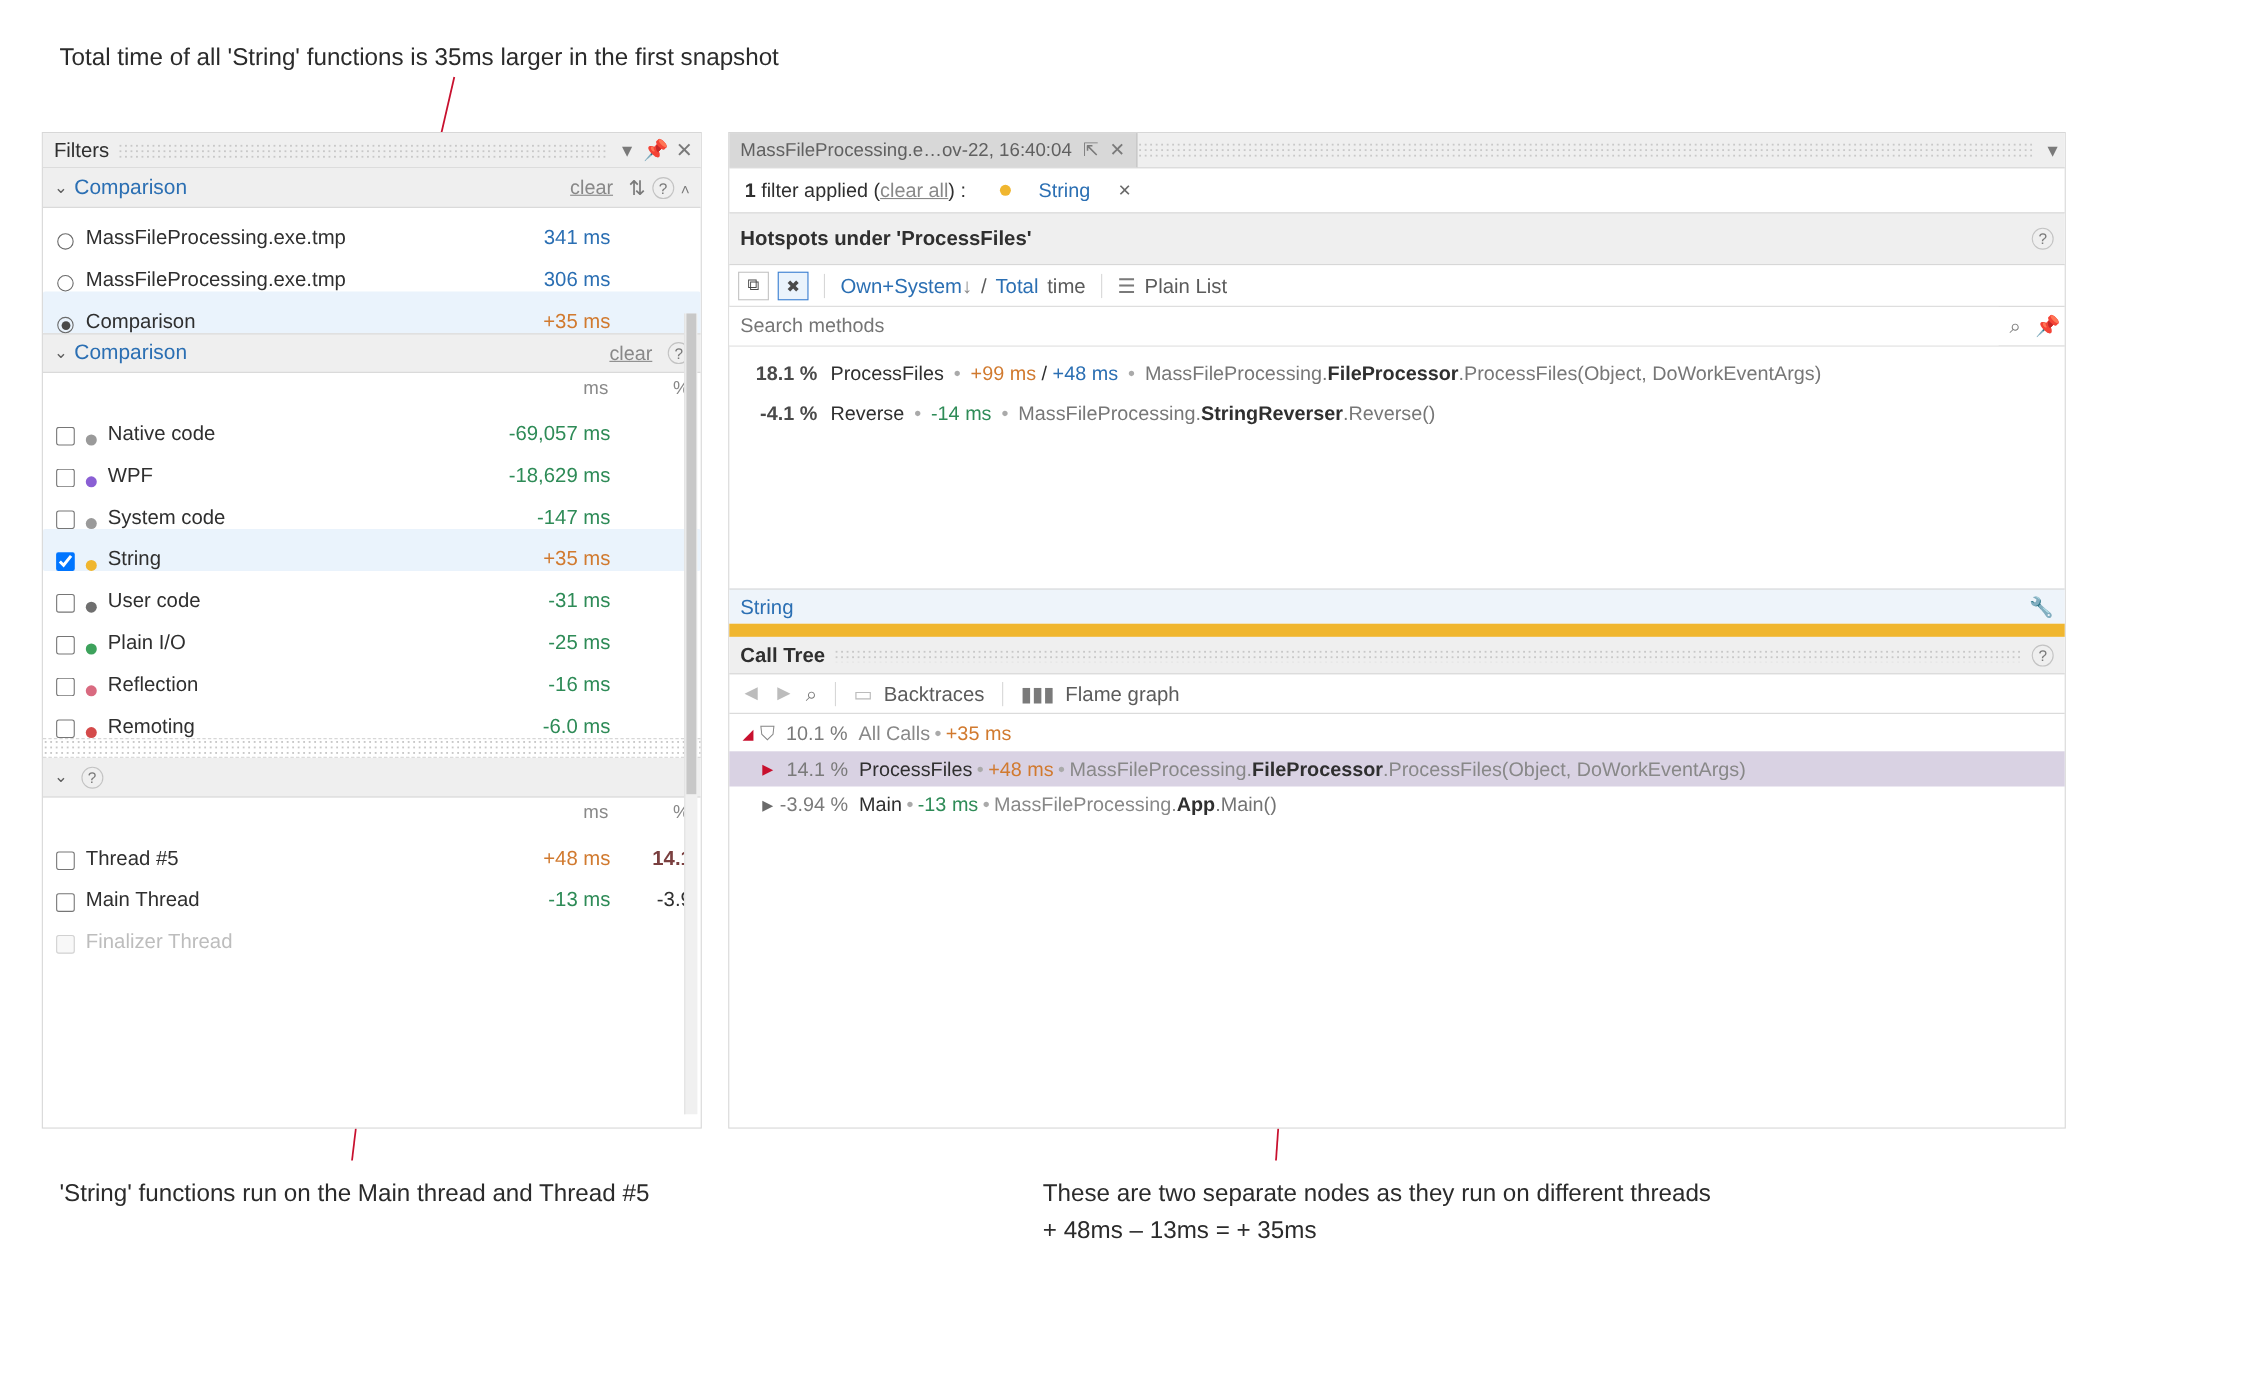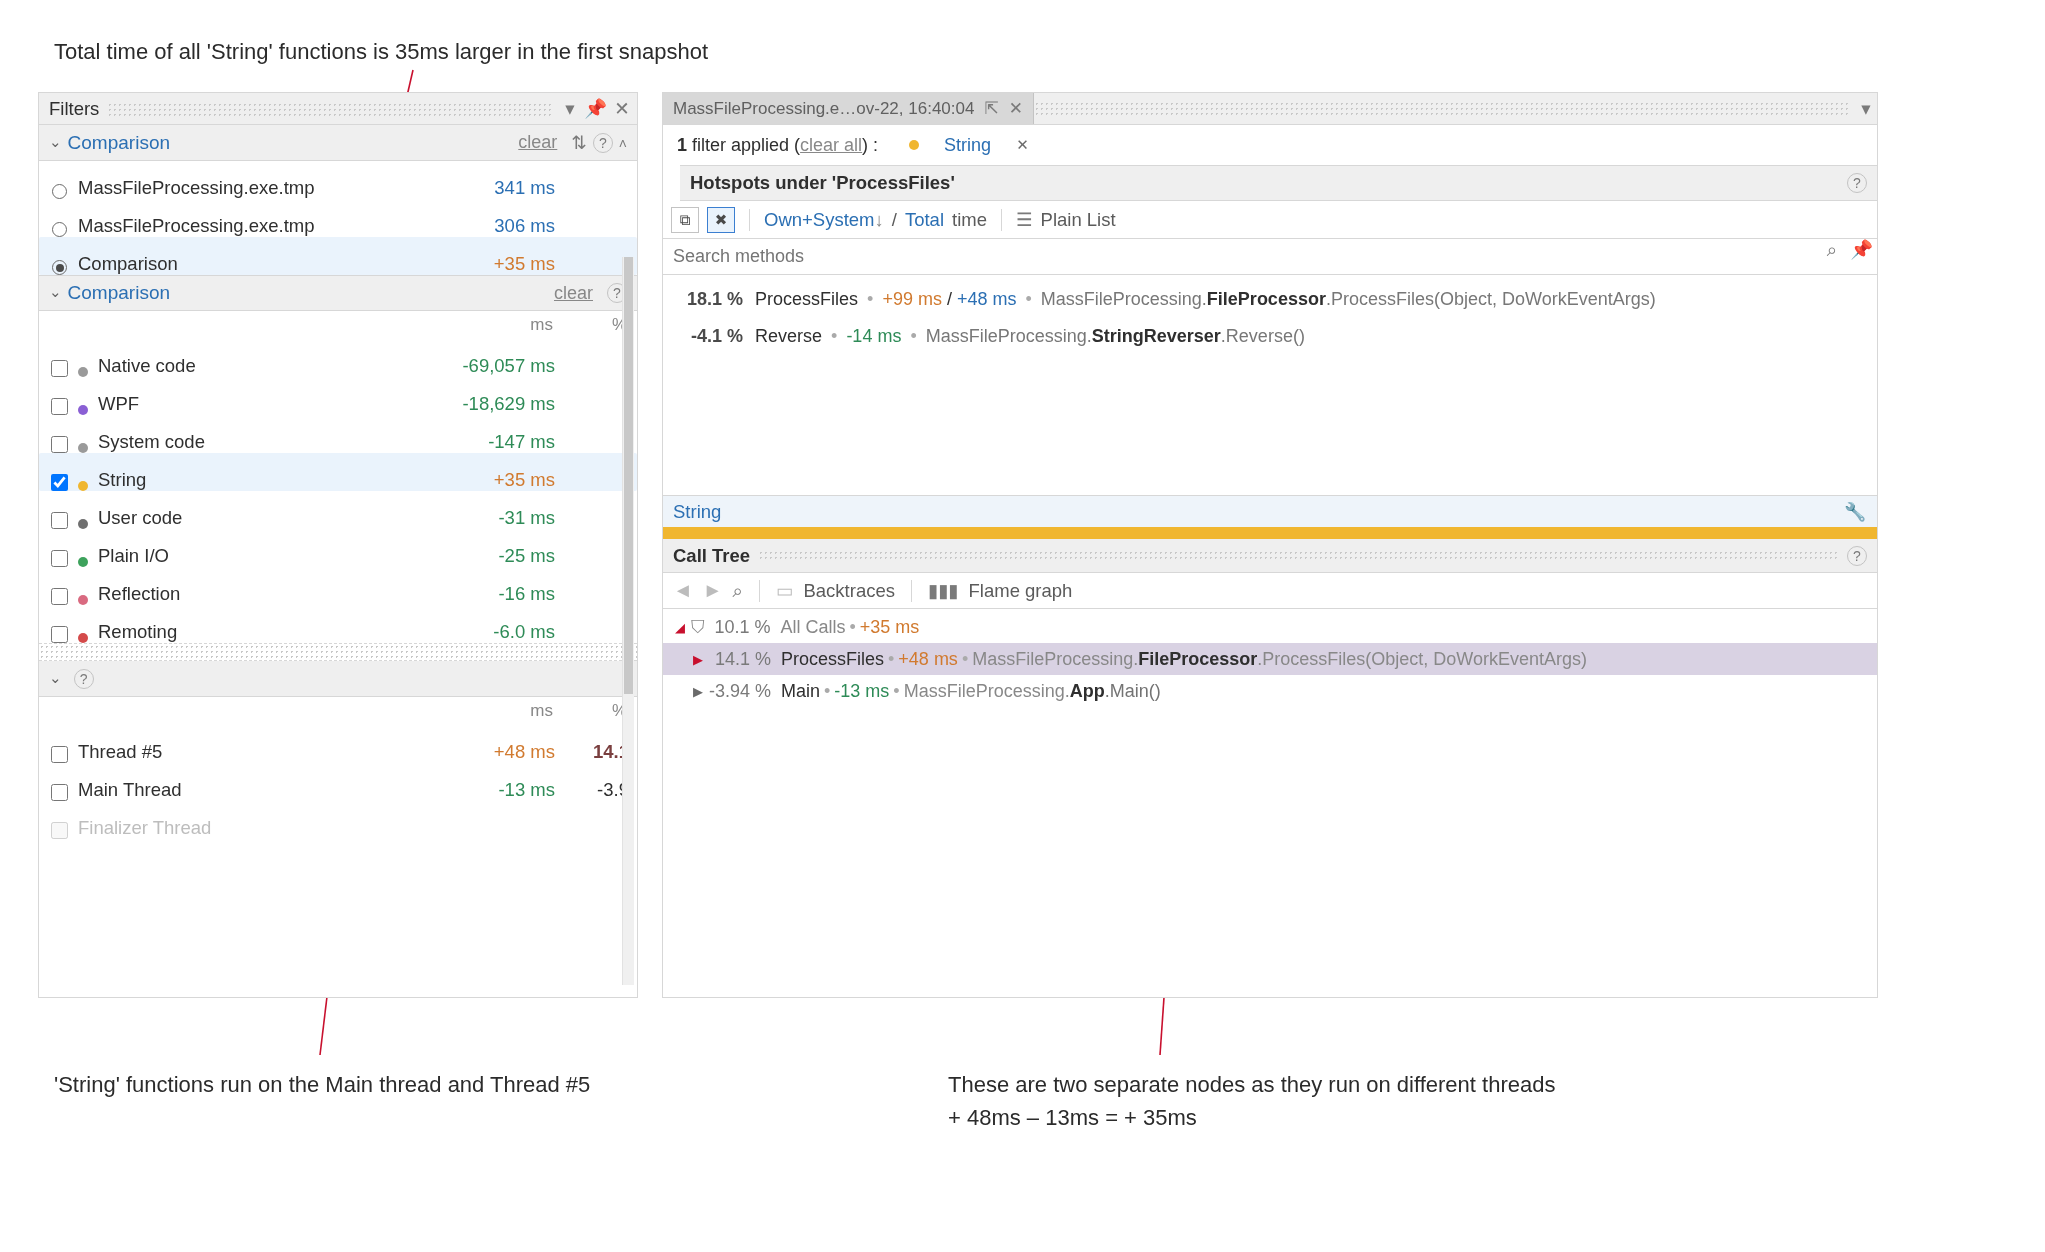--- a/index.html
+++ b/index.html
@@ -30,21 +30,21 @@
   }
   body { width: 2045px; height: 1252px; }
 
   .annotation { position: absolute; color: #2b2b2b; font-size: 22px; line-height: 1.5; }
   #ann-top { left: 54px; top: 35px; }
   #ann-bl  { left: 54px; top: 1068px; }
   #ann-br  { left: 948px; top: 1068px; }
 
   .frame {
     position: absolute;
-    left: 38px; top: 92px;
+    left: 38px; top: 120px;
     width: 1840px; height: 906px;
     display: flex;
     gap: 24px;
   }
 
   .left-panel { width: 600px; display: flex; flex-direction: column; border: 1px solid #d7d7d7; background: #fff; }
   .right-panel { flex: 1; display: flex; flex-direction: column; border: 1px solid #d7d7d7; background: #fff; }
 
   .panel-titlebar { height: 32px; background: var(--section-header-bg); border-bottom: 1px solid #d7d7d7; display: flex; align-items: center; padding: 0 6px 0 10px; }
   .dots-fill { flex: 1; height: 14px; background-image: var(--dots); background-size: 5px 5px; margin: 0 8px; }
@@ -87,32 +87,32 @@
   .tab .ico { color: var(--icon-gray); }
   .tabbar-rest { flex: 1; background-image: var(--dots); background-size: 5px 5px; margin: 8px 6px 8px 0; }
   .tabbar-end { width: 22px; display: flex; align-items: center; justify-content: center; color: var(--icon-gray); }
 
   .filter-strip { height: 40px; display: flex; align-items: center; padding: 0 14px; gap: 25px; font-size: 18px; }
   .filter-strip .clear-all { color: var(--muted); text-decoration: underline; }
   .filter-strip .chip-dot { width: 10px; height: 10px; border-radius: 50%; background: #f0b62f; display: inline-block; margin-left: 6px; }
   .filter-strip .chip-label { color: var(--link-blue); }
   .filter-strip .x { color: #6a6a6a; cursor: pointer; font-size: 15px; }
 
-  .hotspots-header { height: 36px; border-top: 1px solid #d7d7d7; border-bottom: 1px solid #d7d7d7; background: var(--section-header-bg); display: flex; align-items: center; padding: 0 10px; font-weight: 600; margin-left: 17px; }
+  .hotspots-header { height: 48px; border-top: 1px solid #d7d7d7; border-bottom: 1px solid #d7d7d7; background: var(--section-header-bg); display: flex; align-items: center; padding: 0 10px; font-weight: 600; }
   .hotspots-header .help { margin-left: auto; color: var(--icon-gray); border: 1px solid #c3c3c3; border-radius: 50%; width: 20px; height: 20px; display: inline-flex; align-items: center; justify-content: center; font-size: 14px; font-weight: 400; }
 
   .toolbar { height: 38px; border-bottom: 1px solid #d7d7d7; display: flex; align-items: center; padding: 0 8px; gap: 8px; }
   .toolbar .tbtn { border: 1px solid #c3c3c3; width: 28px; height: 26px; display: inline-flex; align-items: center; justify-content: center; font-size: 15px; color: #4a4a4a; background: #fff; }
   .toolbar .tbtn.active { border-color: #3b7fd1; background: #eaf3fc; }
   .toolbar .sep { width: 1px; height: 22px; background: #d7d7d7; margin: 0 6px; }
   .toolbar .dim-label { color: #5b5b5b; }
   .toolbar .own-sys { color: var(--link-blue); }
   .toolbar .total { color: var(--link-blue); }
 
-  .searchbar { height: 36px; border-bottom: 1px solid #d7d7d7; display: flex; align-items: flex-start; }
+  .searchbar { height: 36px; border-bottom: 1px solid #d7d7d7; display: flex; align-items: center; }
   .searchbar input { flex: 1; border: none; height: 100%; padding: 0 10px; font-size: 18px; color: #888; outline: none; }
   .searchbar .ico { width: 30px; color: var(--icon-gray); display: inline-flex; justify-content: center; }
 
   .method-list { flex: none; padding: 6px 0 20px 0; min-height: 220px; }
   .method-row { display: flex; padding: 4px 10px 4px 14px; font-size: 18px; line-height: 1.6; }
   .method-row .pcol { width: 78px; text-align: right; font-weight: 600; color: #4a4a4a; padding-right: 12px; flex: none; }
   .method-row .rest { flex: 1; }
   .method-row .sig { color: #777; }
   .bold { font-weight: 700; color: #2f2f2f; }
   .plus { color: var(--orange); }

